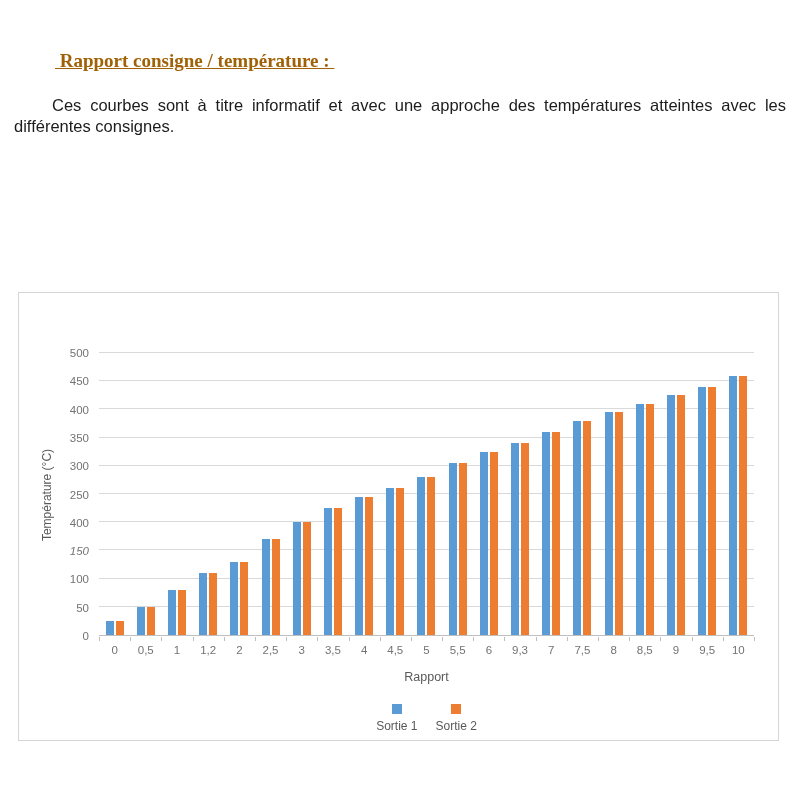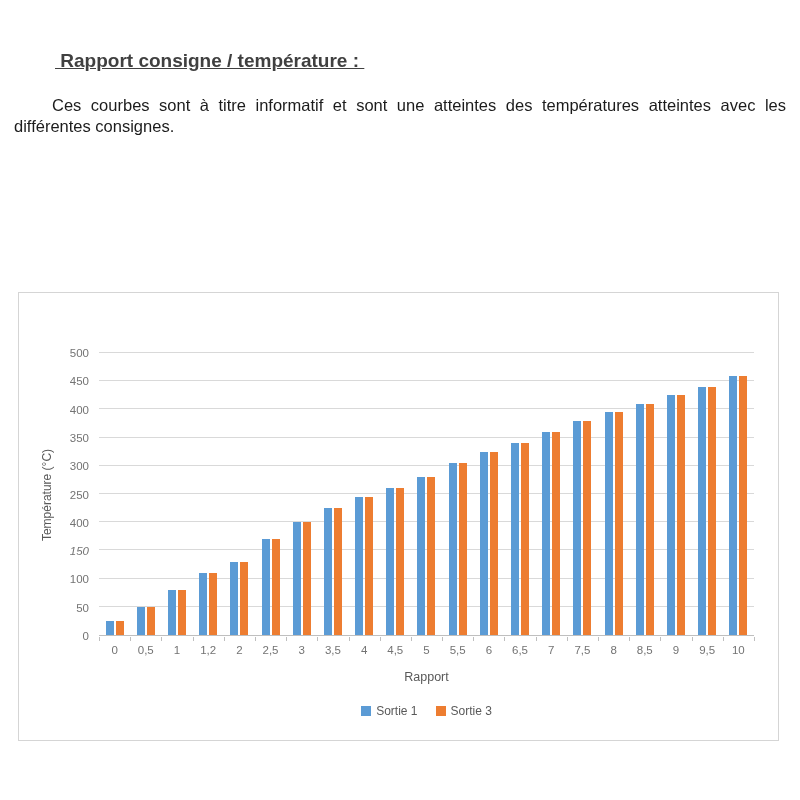--- a/index.html
+++ b/index.html
@@ -46,33 +46,33 @@
   .bar { width: 8px; }
   .tick-strip { position: absolute; left: 80px; top: 344px; width: 655px; height: 4px; }
   .tickmark { position: absolute; top: 0; width: 1px; height: 4px; background: #bfbfbf; }
   .x-axis-labels { position: absolute; left: 80px; top: 351px; width: 655px;
     display: flex; }
   .xtick { flex: 1; text-align: center; font-size: 11.5px; color: #737373; }
   .x-axis-title { position: absolute; left: 80px; width: 655px; top: 377px;
     text-align: center; font-size: 12.5px; color: #595959; }
   .legend { position: absolute; left: 80px; width: 655px; top: 411px;
     display: flex; justify-content: center; gap: 18px; align-items: center; }
-  .legend-item { display: flex; align-items: center; gap: 5px; }
+  .legend-item { display: flex; align-items: center; gap: 5px; flex-direction: column; }
   .swatch { width: 10px; height: 10px; display: inline-block; }
   .legend-label { font-size: 12px; color: #595959; }
 </style>
 </head>
 <body>
 
 <div class="page">
 
-  <div class="doc-heading" style="color: #404040;"> Rapport consigne / température : </div>
+  <div class="doc-heading" style="color: #a16207; font-family: Liberation Serif, serif;"> Rapport consigne / température : </div>
 
   <div class="doc-paragraphs">
-    <p>Ces courbes sont à titre informatif et sont une atteintes des températures atteintes avec les différentes consignes.</p>
+    <p>Ces courbes sont à titre informatif et avec une approche des températures atteintes avec les différentes consignes.</p>
   </div>
 
   <div class="chart-panel">
     <div class="y-axis-title">Température (°C)</div>
     <div class="y-axis-labels">
         <div class="ytick" style="top: calc(100% - 7px);">0</div>
         <div class="ytick" style="top: calc(90% - 7px);">50</div>
         <div class="ytick" style="top: calc(80% - 7px);">100</div>
         <div class="ytick" style="top: calc(70% - 7px); font-style: italic;">150</div>
         <div class="ytick" style="top: calc(60% - 7px);">400</div>
@@ -212,35 +212,35 @@
         <div class="xtick">1,2</div>
         <div class="xtick">2</div>
         <div class="xtick">2,5</div>
         <div class="xtick">3</div>
         <div class="xtick">3,5</div>
         <div class="xtick">4</div>
         <div class="xtick">4,5</div>
         <div class="xtick">5</div>
         <div class="xtick">5,5</div>
         <div class="xtick">6</div>
-        <div class="xtick">6,5</div>
+        <div class="xtick">9,3</div>
         <div class="xtick">7</div>
         <div class="xtick">7,5</div>
         <div class="xtick">8</div>
         <div class="xtick">8,5</div>
         <div class="xtick">9</div>
         <div class="xtick">9,5</div>
         <div class="xtick">10</div>
       </div>
     <div class="x-axis-title">Rapport</div>
     <div class="legend">
         <div class="legend-item">
           <div class="swatch" style="background: rgb(91, 155, 213);"></div>
           <div class="legend-label">Sortie 1</div>
         </div>
         <div class="legend-item">
           <div class="swatch" style="background: rgb(237, 125, 49);"></div>
-          <div class="legend-label">Sortie 3</div>
+          <div class="legend-label">Sortie 2</div>
         </div>
       </div>
   </div>
 
 </div>
 
 </body></html>

